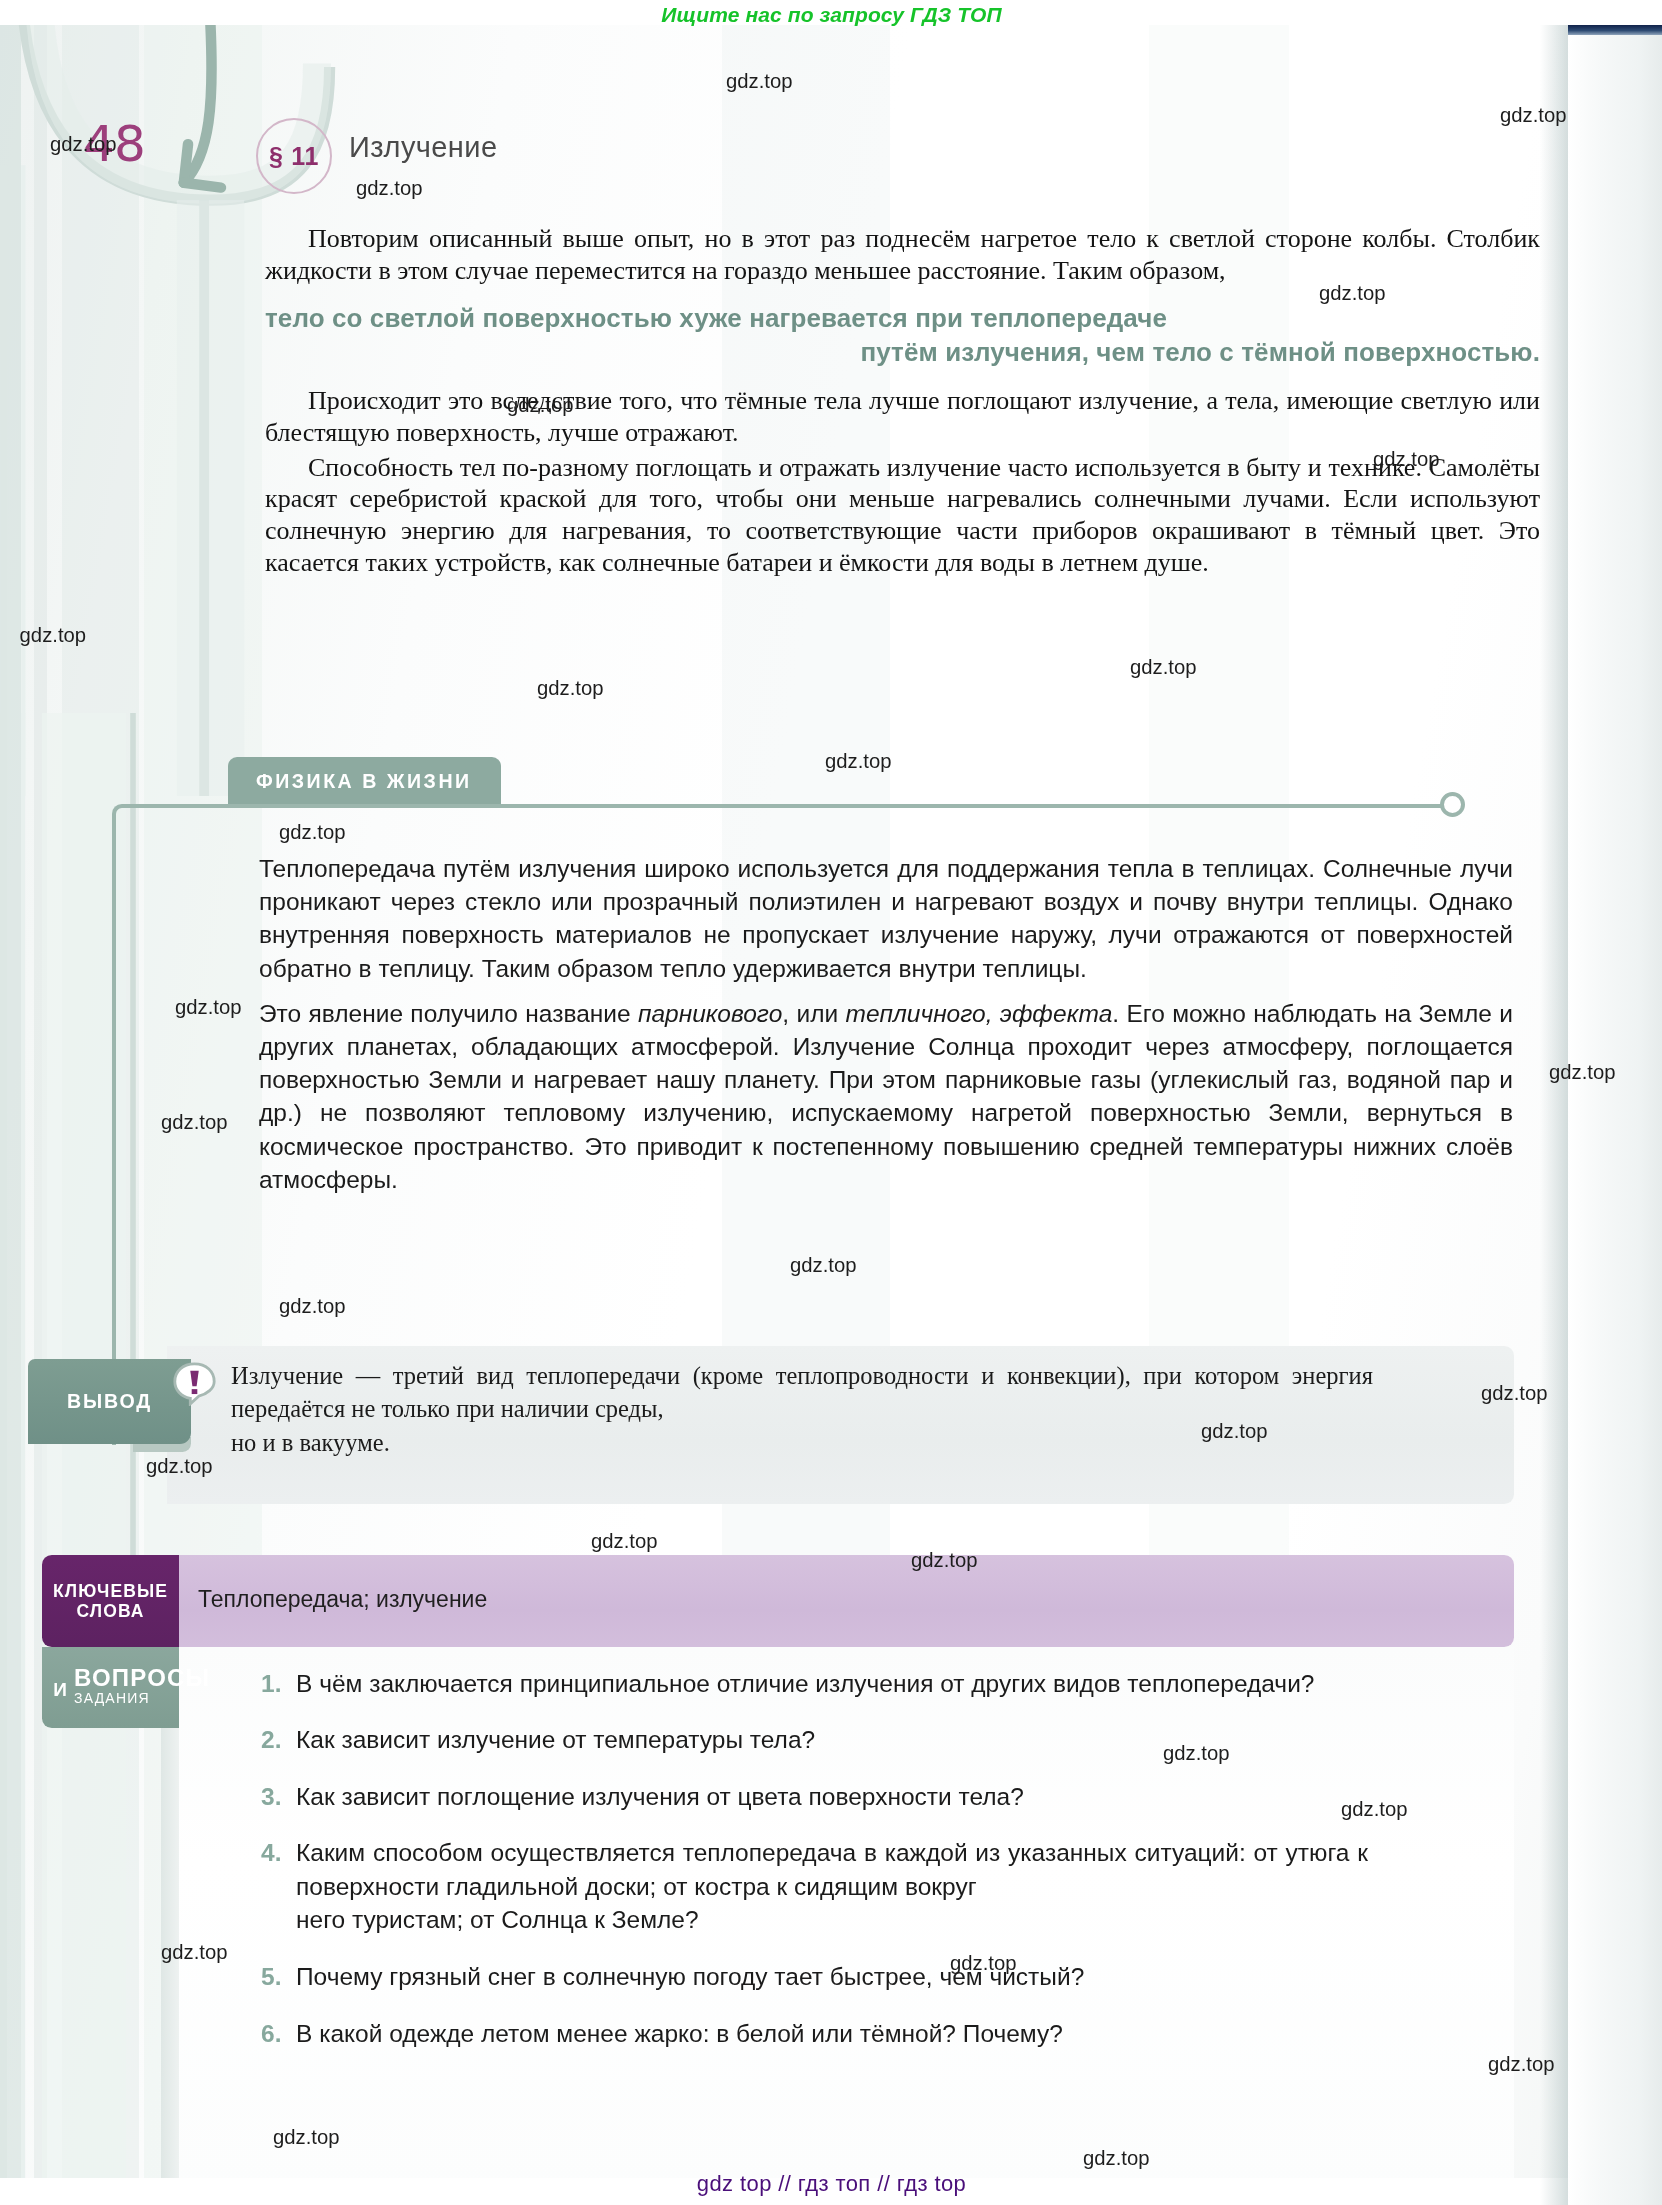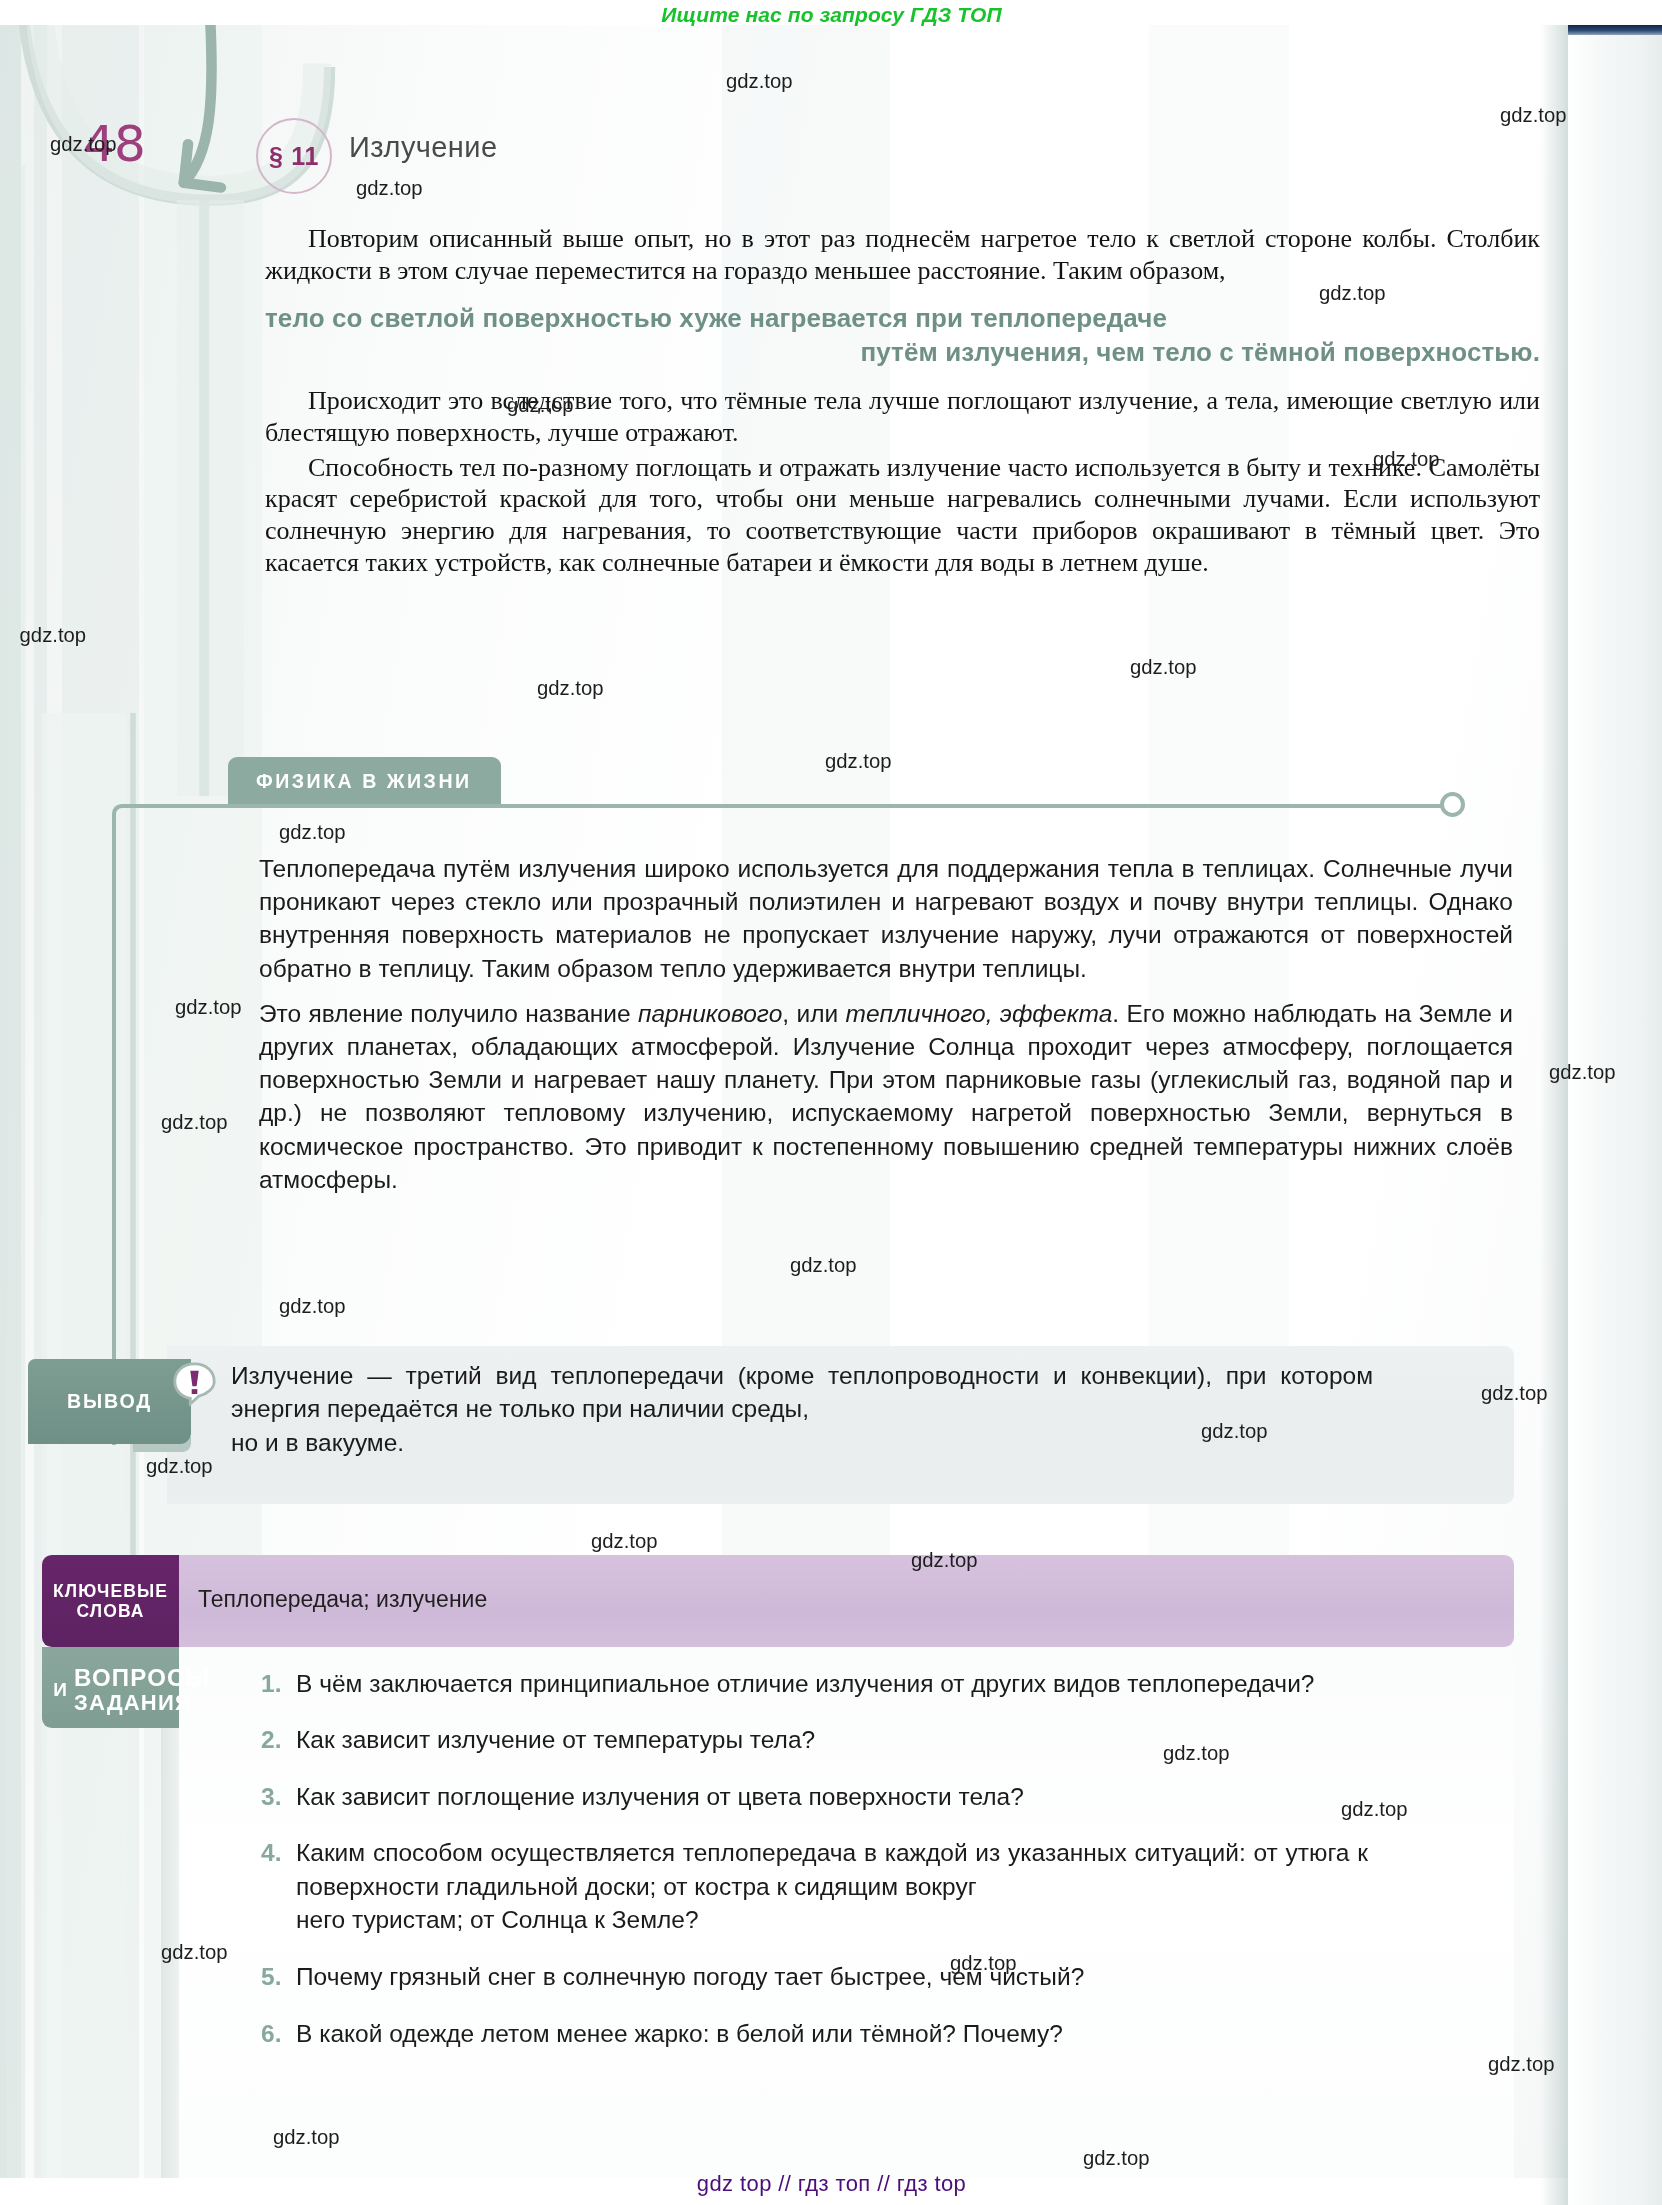--- a/index.html
+++ b/index.html
@@ -284,21 +284,21 @@
     left: 144px;
     top: 15.4px;
     width: 45px;
     height: 45px;
   }
   .vyvod-text {
     position: absolute;
     left: 203px;
     top: 12.6px;
     width: 1142px;
-    font-family: Liberation Sans, sans-serif;
+    font-family: Liberation Serif, serif;
     font-size: 24.5px;
     line-height: 1.37;
     color: #1b1b1b;
     text-align: justify;
   }
   .vyvod-text .lastline { display:block; text-align:left; }
 
   
   .keywords-wrap { position: absolute; left: 42px; top: 1530px; width: 1472px; }
   .keywords-tab {
@@ -366,22 +366,22 @@
     color: #ffffff;
     font-size: 24px;
     font-weight: 700;
     letter-spacing: 1.2px;
   }
   .q-tab .l2 {
     position: absolute;
     left: 32px;
     top: 43px;
     color: #ffffff;
-    font-size: 22px;
-    font-weight: 700;
+    font-size: 14px;
+    font-weight: 400;
     letter-spacing: 1.2px;
   }
   .q-panel {
     position: absolute;
     left: 137px;
     top: 0;
     width: 1335px;
     height: 540px;
     background: linear-gradient(180deg,#fbfcfc 0%, #ffffff 40%, #fcfdfd 100%);
     border-radius: 0 0 9.8px 0;

